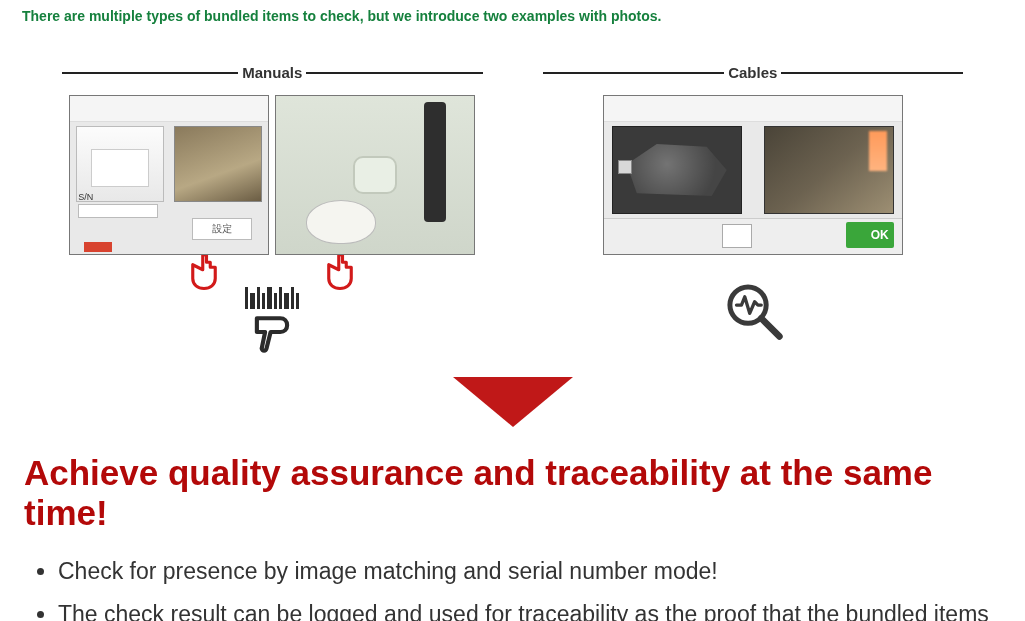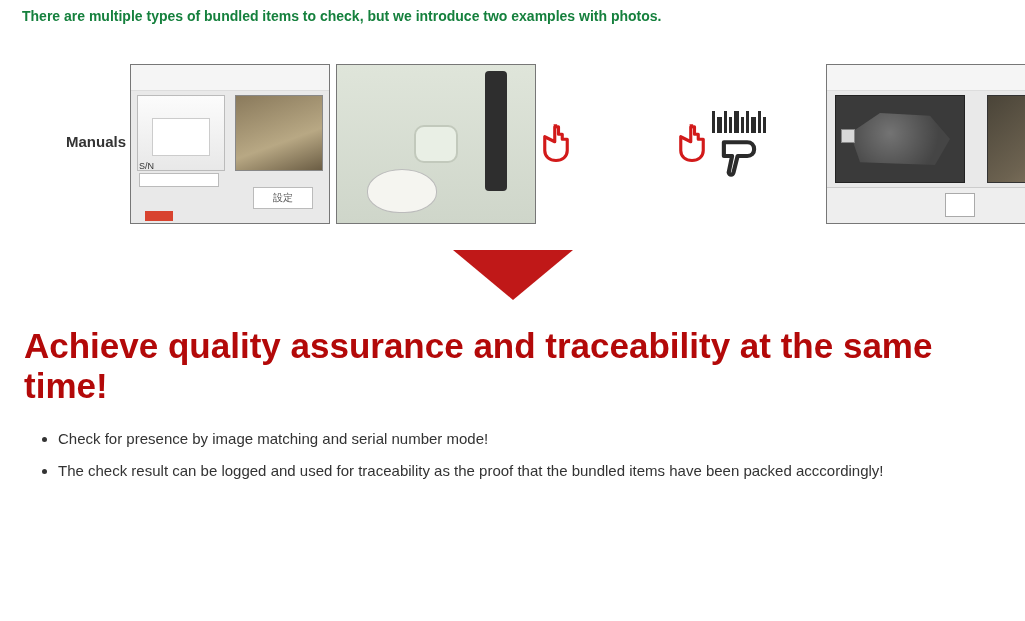--- a/index.html
+++ b/index.html
@@ -19,21 +19,21 @@
   }
   .examples-row {
     display: flex;
     justify-content: space-around;
     gap: 60px;
     padding: 0 40px;
   }
   .example-col {
     flex: 1;
     display: flex;
-    flex-direction: row;
+    flex-direction: column;
     align-items: center;
   }
   .example-header {
     display: flex;
     align-items: center;
     width: 100%;
     margin-bottom: 14px;
   }
   .rule {
     flex: 1;
@@ -158,21 +158,21 @@
     font-size:35px;
     font-weight:bold;
     margin: 0 0 22px 2px;
   }
   ul.points {
     list-style: disc;
     padding-left: 36px;
     color:#333333;
   }
   ul.points li {
-    font-size:15px;
+    font-size:23px;
     line-height:1.45;
     margin-bottom:10px;
     color:#333333;
   }
 </style>
 </head>
 <body>
 
 <div class="intro">There are multiple types of bundled items to check, but we introduce two examples with photos.</div>
 
@@ -231,20 +231,25 @@
       </div>
       <span class="scan-gun">
         <svg viewBox="0 0 64 64">
             <path fill="none" stroke="#2b2b2b" stroke-width="6" stroke-linejoin="round" d="M10 12 H44 C50 12 54 16 54 22 C54 28 50 32 44 32 H30 L24 56 C23 60 18 60 17 56 L22 32 H10 Z"></path>
           </svg>
       </span>
     </div>
   </div>
 
   <div class="example-col">
+    <div class="example-header">
+      <div class="rule"></div>
+      <div class="ex-title">Cables</div>
+      <div class="rule"></div>
+    </div>
     <div class="photos">
       <div class="photo single cable-photo">
         <div class="topbar"></div>
         <div class="panelL"></div>
         <div class="chk"></div>
         <div class="panelR"></div>
         <div class="bottombar"></div>
         <div class="thumb"></div>
         <div class="okbox">OK</div>
       </div>

